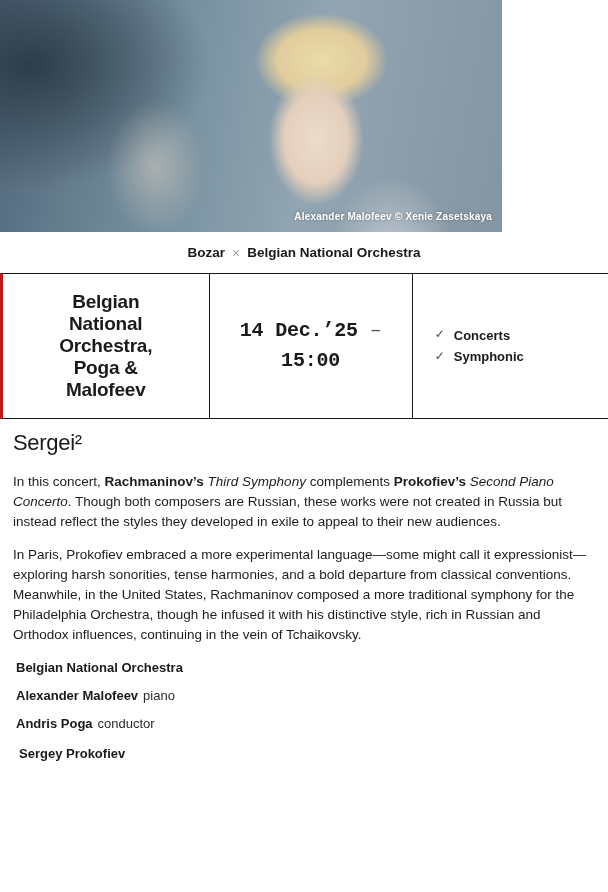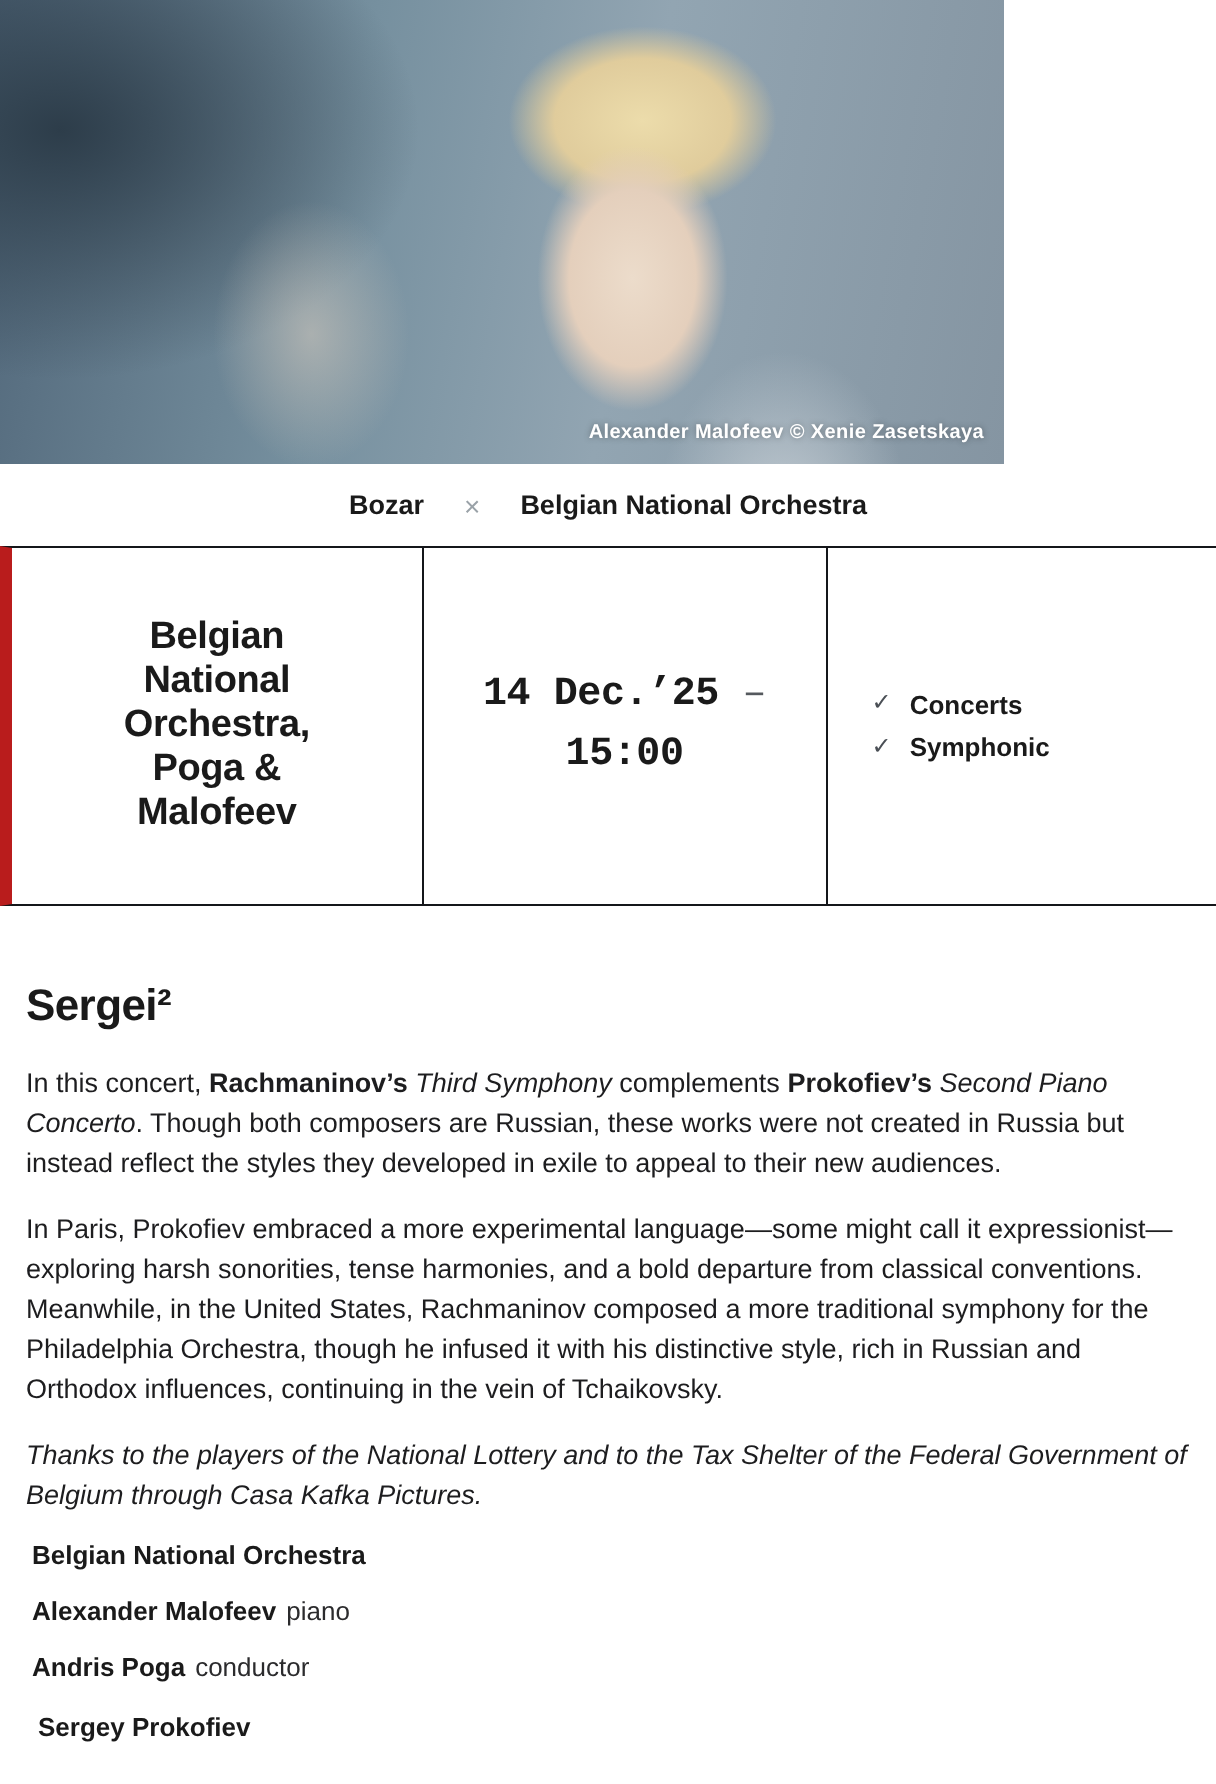--- a/index.html
+++ b/index.html
@@ -36,34 +36,34 @@
     letter-spacing: 0.2px;
     text-shadow: 0 0 3px rgba(0,0,0,0.35);
   }
 
   
   .brand-strip {
     height: 41px;
     display: flex;
     align-items: center;
     justify-content: center;
-    gap: 20px;
+    gap: 7px;
     font-size: 13.5px;
     font-weight: bold;
   }
   .brand-strip .brand-link { cursor: pointer; }
   .brand-sep { color: #9aa2a8; font-weight: normal; font-size: 14px; }
 
   
   .info-grid {
     display: flex;
-    height: 180px;
+    height: 146px;
     border-top: 1px solid #14161a;
     border-bottom: 1px solid #14161a;
-    border-left: 6px solid #b91c1c;
+    border-left: 3px solid #b91c1c;
   }
   .info-col {
     display: flex;
     flex-direction: column;
     align-items: center;
     justify-content: center;
   }
   .info-col + .info-col { border-left: 1px solid #14161a; }
   .info-col.c1 { width: 206px; padding: 0 44px; text-align: center; }
   .info-col.c2 { width: 204px; text-align: center; }
@@ -90,23 +90,23 @@
     font-weight: bold;
     line-height: 1.65;
     cursor: pointer;
   }
   .tag-check { color: #4a4f55; font-weight: normal; font-size: 12px; }
 
   
   .article { padding: 0 13px; }
   .article h1 {
     font-size: 22px;
-    font-weight: bold;
+    font-weight: normal;
     letter-spacing: -0.3px;
-    margin: 37px 0 16px 0;
+    margin: 11px 0 16px 0;
   }
   .article p {
     font-size: 13.5px;
     line-height: 1.48;
     margin-bottom: 13px;
     color: #1d1d1f;
   }
   .article p.tight { margin-bottom: 2px; }
   .article p.thanks { font-style: italic; margin-bottom: 10px; }
 
@@ -154,21 +154,20 @@
       <span>Symphonic</span>
     </div>
   </div>
 </div>
 
 <div class="article">
   <h1>Sergei²</h1>
 
   <p><span>In this concert, </span><b>Rachmaninov’s</b><span> </span><i>Third Symphony</i><span> complements </span><b>Prokofiev’s</b><span> </span><i>Second Piano Concerto</i><span>. Though both composers are Russian, these works were not created in Russia but instead reflect the styles they developed in exile to appeal to their new audiences.</span></p>
   <p><span>In Paris, Prokofiev embraced a more experimental language—some might call it expressionist—exploring harsh sonorities, tense harmonies, and a bold departure from classical conventions. Meanwhile, in the United States, Rachmaninov composed a more traditional symphony for the Philadelphia Orchestra, though he infused it with his distinctive style, rich in Russian and Orthodox influences, continuing in the vein of Tchaikovsky.</span></p>
-  <p class="thanks">Thanks to the players of the National Lottery and to the Tax Shelter of the Federal Government of Belgium through Casa Kafka Pictures.</p>
 
   <div class="credits">
     <div class="credit-row">
       <span class="credit-name">Belgian National Orchestra</span><span class="credit-role"></span>
     </div>
     <div class="credit-row">
       <span class="credit-name">Alexander Malofeev</span><span class="credit-role">piano</span>
     </div>
     <div class="credit-row">
       <span class="credit-name">Andris Poga</span><span class="credit-role">conductor</span>

